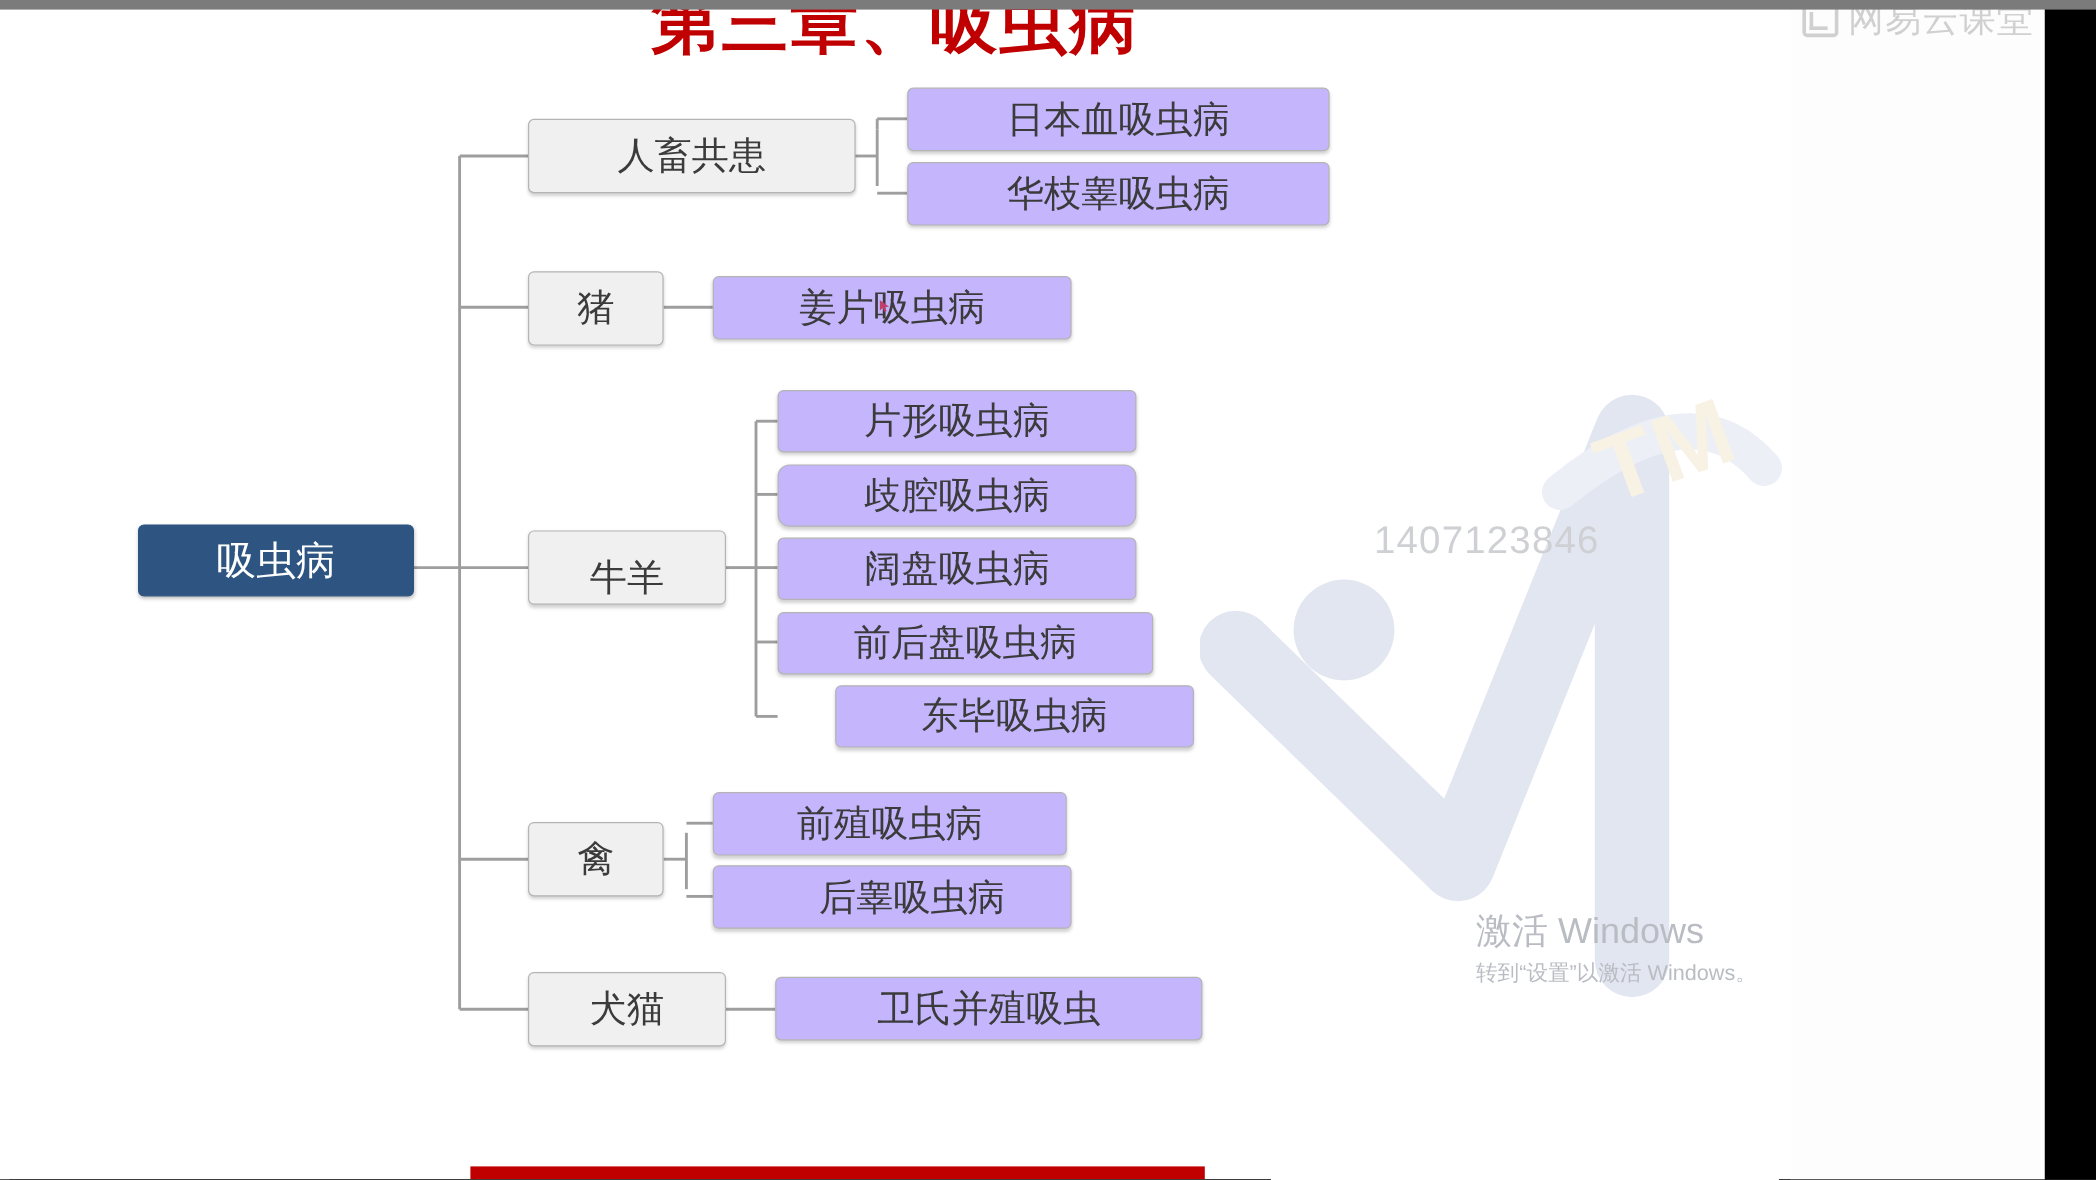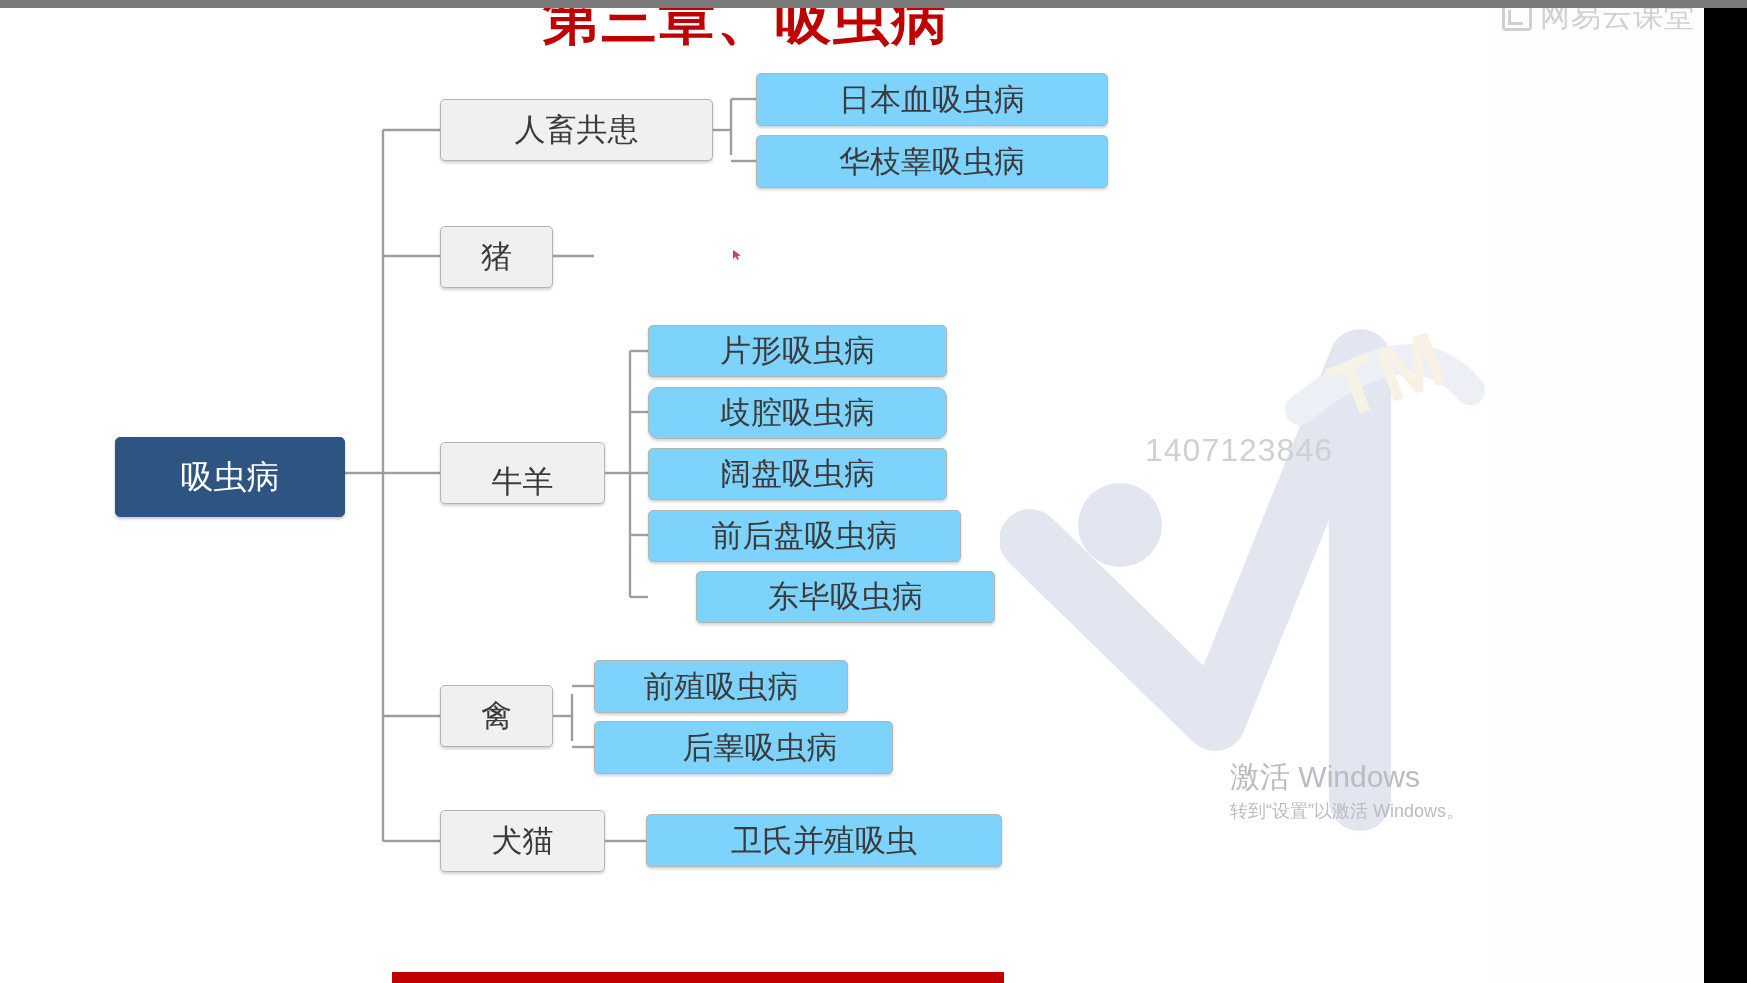--- a/index.html
+++ b/index.html
@@ -183,21 +183,21 @@
     box-shadow:0 2px 3px rgba(0,0,0,.22);
   }
   .node.cat{
     background:#f0f0f0;
     color:#3b3b3b;
     font-size:31px;
     border:1px solid #b4b4b4;
     box-shadow:0 2px 3px rgba(0,0,0,.18);
   }
   .node.leaf{
-    background:#7dd3fc;
+    background:#c4b5fd;
     color:#3b3b3b;
     font-size:31px;
     border:1px solid #b4b4b4;
     box-shadow:0 2px 3px rgba(0,0,0,.18);
   }
 
   
   #bottom-bar{
     position:absolute;
     left:392px; top:972px;
@@ -269,37 +269,40 @@
         <path d="M572 694 L572 741"></path>
         <path d="M572 686 L594 686"></path>
         <path d="M572 747 L594 747"></path>
 
         <path d="M605 841 L646 841"></path>
       </g>
     </svg>
 
     <div id="map">
 
-      <div class="node root" style="left:115px; top:437px; width:230px; height:80px;align-items:center;">
+      <div class="node root" style="left:115px; top:437px; width:230px; height:60px;align-items:center;">
         <span>吸虫病</span>
       </div>
 
       <div class="node cat" style="left:440px; top:99px; width:273px; height:62px;">
         <span>人畜共患</span>
       </div>
       <div class="node leaf" style="left:756px; top:73px; width:352px; height:53px;">
         <span>日本血吸虫病</span>
       </div>
       <div class="node leaf" style="left:756px; top:135px; width:352px; height:53px;">
         <span>华枝睾吸虫病</span>
       </div>
 
       <div class="node cat" style="left:440px; top:226px; width:113px; height:62px;">
         <span>猪</span>
       </div>
+      <div class="node leaf" style="left:594px; top:230px; width:299px; height:53px;">
+        <span>姜片吸虫病</span>
+      </div>
 
       <div class="node cat" style="left:440px; top:442px; width:165px; height:62px;align-items:flex-end;">
         <span>牛羊</span>
       </div>
       <div class="node leaf" style="left:648px; top:325px; width:299px; height:52px;">
         <span>片形吸虫病</span>
       </div>
       <div class="node leaf" style="left:648px; top:387px; width:299px; height:52px;border-radius:10px;">
         <span>歧腔吸虫病</span>
       </div>
@@ -309,21 +312,21 @@
       <div class="node leaf" style="left:648px; top:510px; width:313px; height:52px;">
         <span>前后盘吸虫病</span>
       </div>
       <div class="node leaf" style="left:648px; top:571px; width:299px; height:52px;margin-left:48px;">
         <span>东毕吸虫病</span>
       </div>
 
       <div class="node cat" style="left:440px; top:685px; width:113px; height:62px;">
         <span>禽</span>
       </div>
-      <div class="node leaf" style="left:594px; top:660px; width:254px; height:53px;">
+      <div class="node leaf" style="left:594px; top:660px; width:295px; height:53px;">
         <span>前殖吸虫病</span>
       </div>
       <div class="node leaf" style="left:594px; top:721px; width:299px; height:53px;padding-left:33px;">
         <span>后睾吸虫病</span>
       </div>
 
       <div class="node cat" style="left:440px; top:810px; width:165px; height:62px;">
         <span>犬猫</span>
       </div>
       <div class="node leaf" style="left:646px; top:814px; width:356px; height:53px;text-align:right;">

